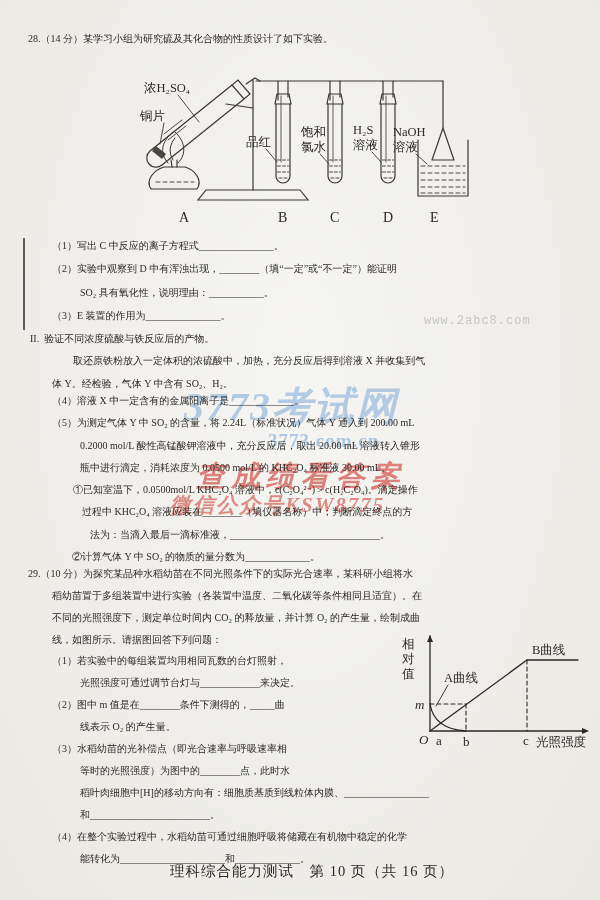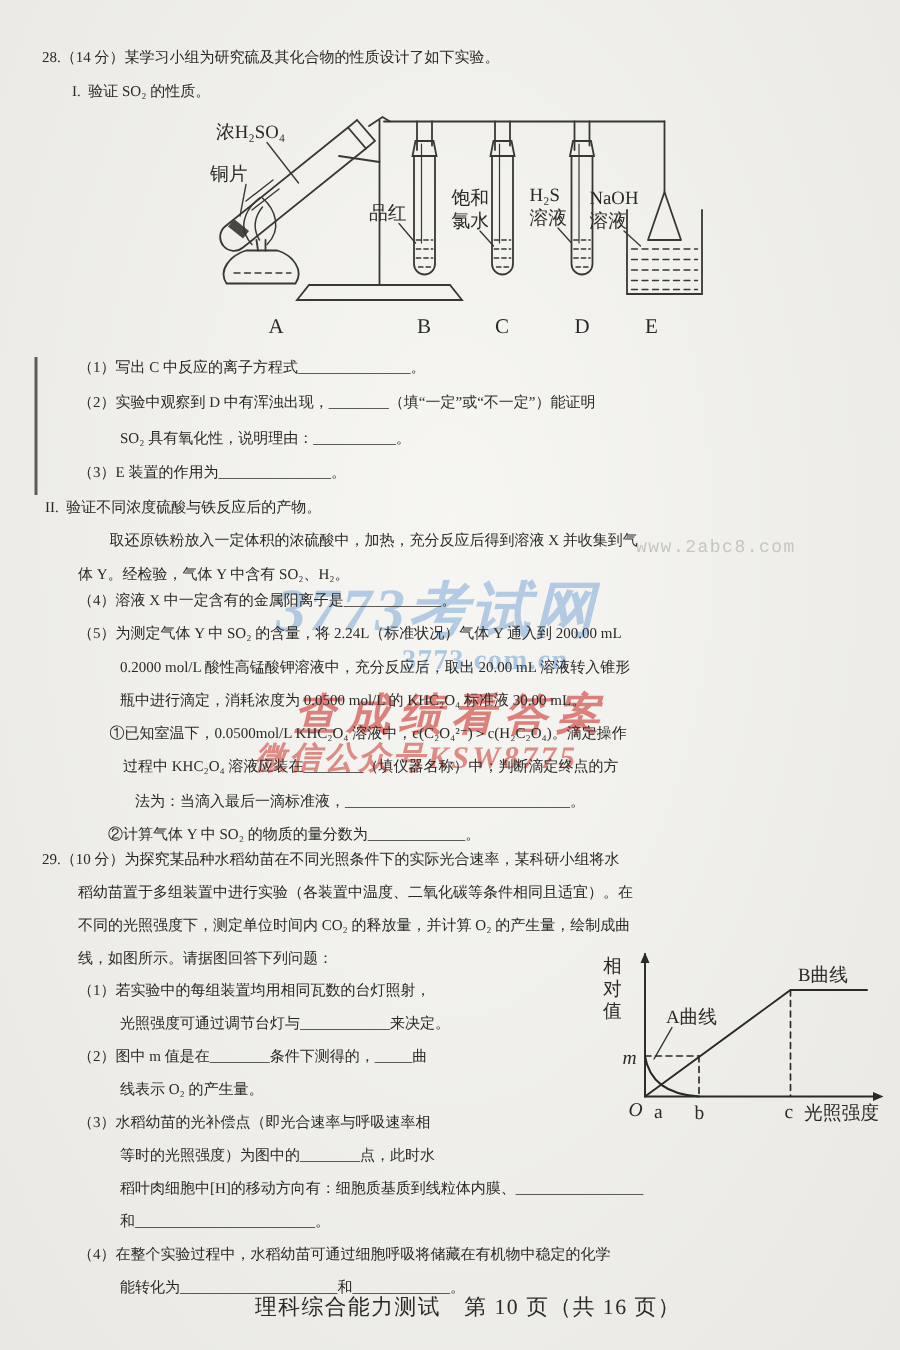--- a/index.html
+++ b/index.html
@@ -9,21 +9,21 @@
     background-image:radial-gradient(ellipse at 50% 40%, rgba(255,255,255,.35), rgba(0,0,0,.04));
     font-family:"Liberation Serif","DejaVu Serif",serif;
     color:#2b2926;
   }
   .ln{position:absolute; font-size:10px; line-height:17px; white-space:pre;}
   .svgbox{position:absolute;}
   svg{overflow:visible;}
   svg text{font-family:"Liberation Serif","DejaVu Serif",serif; fill:#2b2926;}
   .wm{position:absolute; white-space:pre; pointer-events:none;}
   .wm-gray{left:424px; top:314px; font-family:"Liberation Mono","DejaVu Sans Mono",monospace;
-    font-size:12px; color:#c7c6c1; letter-spacing:1px;margin-top:44px;}
+    font-size:12px; color:#c7c6c1; letter-spacing:1px;}
   .wm-blue-big{left:184px; top:379px; font-size:40px; font-weight:bold; font-style:italic;
     color:rgba(112,162,214,.50); letter-spacing:2px;}
   .wm-blue-small{left:268px; top:430px; font-size:19px; font-weight:bold;
     color:rgba(112,162,214,.55); letter-spacing:1px;}
   .wm-red-call{left:196px; top:457px; font-size:29px; font-weight:bold; font-style:italic;
     color:rgba(208,74,66,.68); letter-spacing:6px;text-align:right;}
   .wm-red-wechat{left:170px; top:491px; font-size:21px; font-weight:bold; font-style:italic;
     color:rgba(208,74,66,.62); letter-spacing:2px;}
   .artifact{position:absolute; left:23px; top:238px; width:2px; height:92px;
     background:rgba(45,42,40,.75);}
@@ -37,21 +37,20 @@
 
   <div class="artifact"></div>
 
   <div class="wm wm-gray">www.2abc8.com</div>
   <div class="wm wm-blue-big">3773考试网</div>
   <div class="wm wm-blue-small">3773.com.cn</div>
   <div class="wm wm-red-call">查成绩看答案</div>
   <div class="wm wm-red-wechat">微信公众号KSW8775</div>
 
   <div class="ln" style="left:28px;top:30px">28.（14 分）某学习小组为研究硫及其化合物的性质设计了如下实验。</div>
-  <div class="ln" style="left:48px;top:53px">I.  验证 SO₂ 的性质。</div>
 
   <div class="svgbox" style="left:98px;top:70px;width:385px;height:162px">
   <svg viewBox="0 0 385 162" width="385" height="162" fill="none" stroke="#3a3733" stroke-width="1.2" stroke-linecap="round">
 
     <g>
       <line x1="155" y1="10" x2="155" y2="120"></line>
       <path d="M108,120 L202,120 L210,130 L100,130 Z"></path>
       <line x1="155" y1="38" x2="128" y2="34"></line>
     </g>
 

